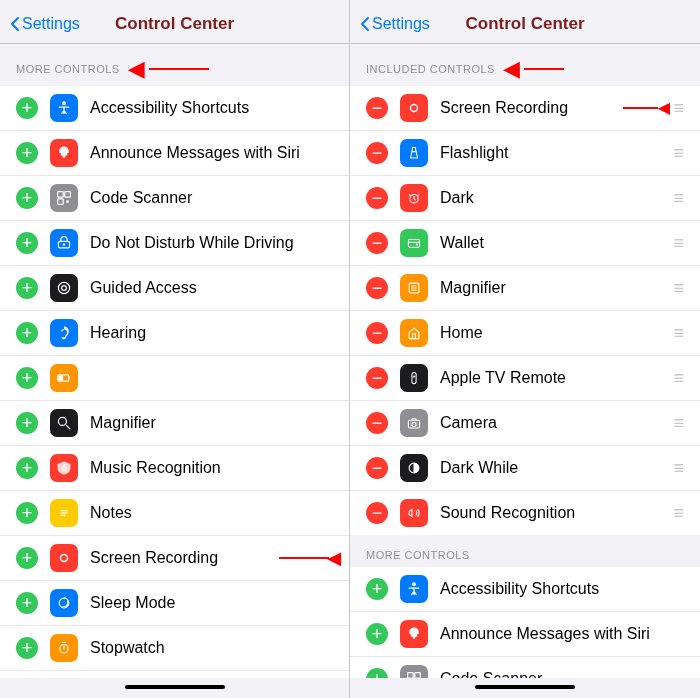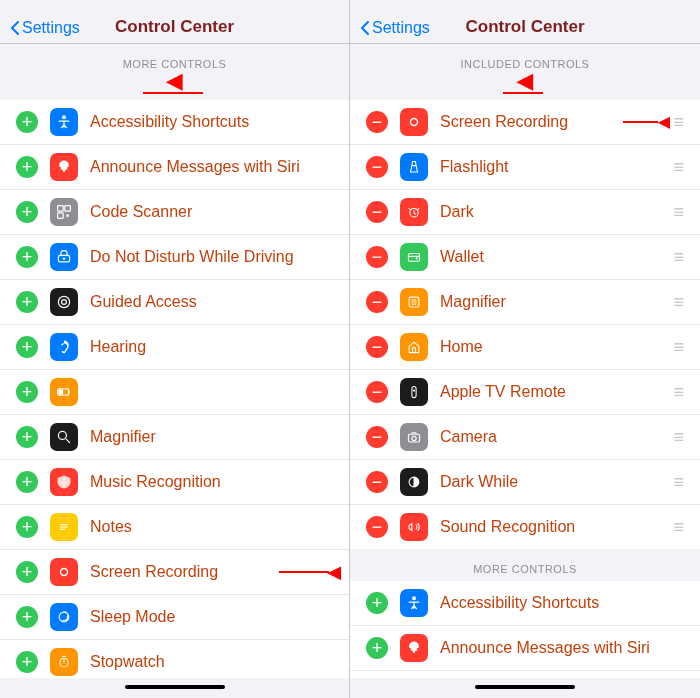--- a/index.html
+++ b/index.html
@@ -17,21 +17,21 @@
       background: #f2f2f7;
       overflow: hidden;
       display: flex;
       flex-direction: column;
       border-right: 1px solid #c6c6c8;
     }
     .nav-bar {
       background: #f2f2f7;
       padding: 10px 16px 6px;
       display: flex;
-      align-items: flex-end;
+      align-items: center;
       justify-content: center;
       position: relative;
       border-bottom: 1px solid #c6c6c8;
       min-height: 44px;
     }
     .nav-back {
       position: absolute;
       left: 10px;
       display: flex;
       align-items: center;
@@ -54,21 +54,21 @@
     }
     .section-header {
       font-size: 11px;
       font-weight: 500;
       color: #8e8e93;
       letter-spacing: 0.5px;
       padding: 14px 16px 6px;
       text-transform: uppercase;
       display: flex;
       align-items: center;
-      flex-direction: column;
+      gap: 8px;
     }
     .list-group {
       background: #fff;
       margin: 0;
     }
     .list-item {
       display: flex;
       align-items: center;
       padding: 8px 16px;
       border-bottom: 1px solid #e5e5ea;
@@ -111,21 +111,21 @@
       width: 28px; height: 28px;
       border-radius: 7px;
       margin-right: 12px;
       display: flex; align-items: center; justify-content: center;
       flex-shrink: 0;
       font-size: 15px;
     }
     .item-label {
       flex: 1;
       font-size: 16px;
-      color: #c2410c;
+      color: #000000;
     }
     .drag-handle {
       color: #c7c7cc;
       font-size: 18px;
       margin-left: 4px;
     }
     .bottom-bar {
       height: 20px;
       background: #f2f2f7;
       display: flex;

